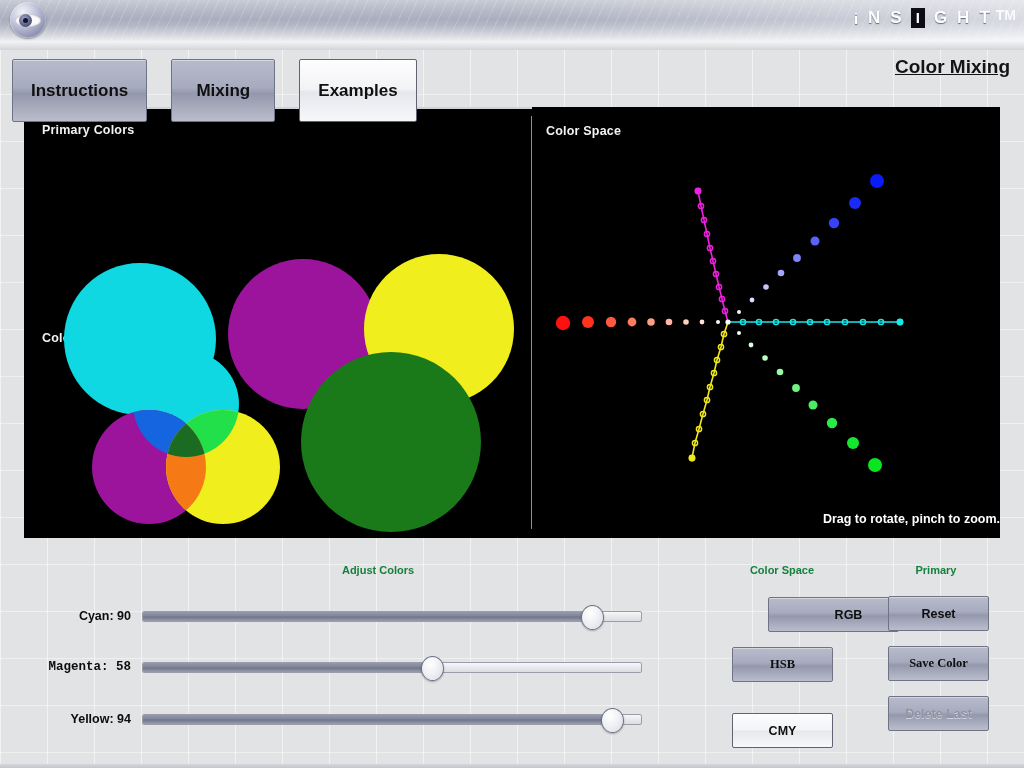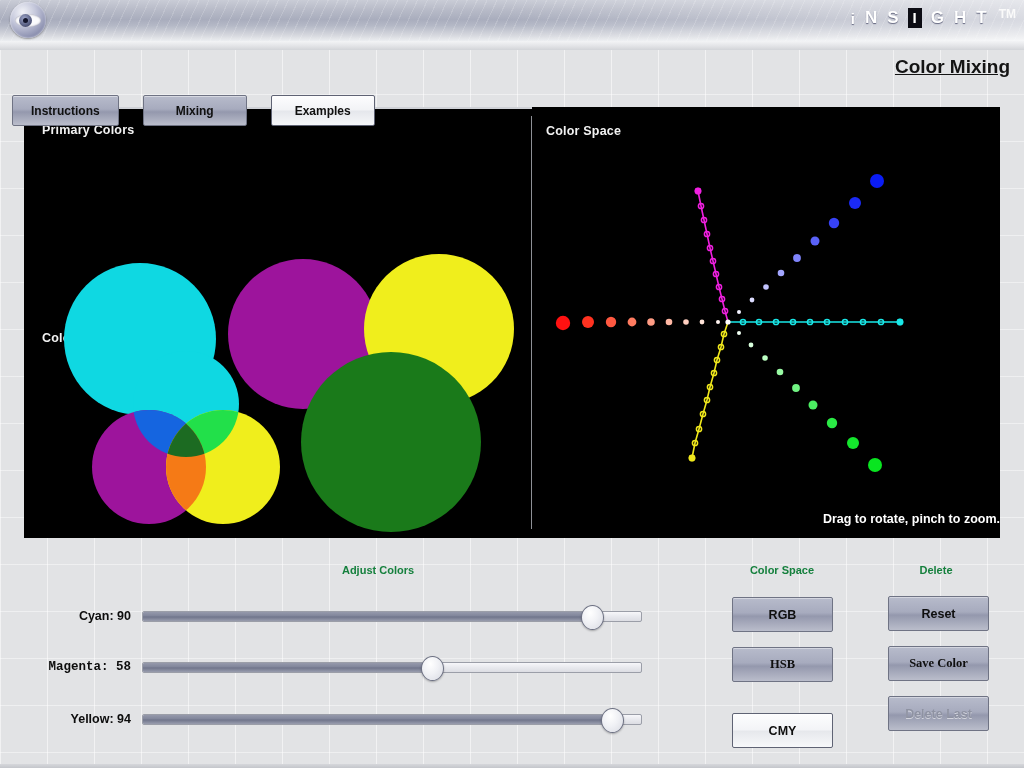--- a/index.html
+++ b/index.html
@@ -106,50 +106,49 @@
     color: #ffffff;
     font-size: 15px;
     font-weight: bold;
     padding: 2px 5px 3px 5px;
     margin: 0 4px;
     line-height: 15px;
     text-shadow: none;
   }
   .wm-tm {
     color: #fafafa;
-    font-size: 12px;
-    font-weight: bold;
-    margin-left: 7px;
+    font-size: 14px;
+    font-weight: bold;
+    margin-left: 1px;
     align-self: flex-start;
     margin-top: 2px;
   }
 
   
   .tabs {
     position: absolute;
     left: 12px; top: 59px;
     display: flex;
     z-index: 6;
   }
   .tab {
     height: 29px;
     margin-right: 24px;
-    padding: 0 18px;
+    padding: 16px 18px;
     min-width: 66px;
     display: flex; align-items: center; justify-content: center;
-    font-size: 12px;
+    font-size: 17px;
     font-weight: bold;
     color: #101010;
     border: 1px solid #6f7384;
     border-radius: 2px;
     background: linear-gradient(to bottom, #b7bbcb 0%, #a7abbe 45%, #9498ad 55%, #babdcb 100%);
     box-shadow: inset 0 1px 0 rgba(255,255,255,0.45);
     cursor: pointer;
     white-space: nowrap;
-    margin-top: 36px;
   }
   .tab.active {
     background: linear-gradient(to bottom, #fdfdfe 0%, #f2f3f6 48%, #e5e7ec 52%, #f6f7f9 100%);
     border-color: #5f6374;
   }
 
   .page-title {
     position: absolute;
     right: 14px; top: 56px;
     font-size: 19px;
@@ -302,21 +301,21 @@
   }
   .ctl-button.active {
     background: linear-gradient(to bottom, #fdfdfe 0%, #f3f4f7 48%, #e6e8ec 52%, #f7f8fa 100%);
     border-color: #5f6374;
   }
   .ctl-button.disabled {
     color: #8e92a2;
     text-shadow: 0 1px 0 rgba(255,255,255,0.55);
     cursor: default;
   }
-  #b-rgb { left: 732px; top: 49px; }
+  #b-rgb { left: 768px; top: 49px; padding-left: 30px; }
   #b-hsb { left: 732px; top: 99px; font-family: Liberation Serif, serif; }
   #b-cmy { left: 732px; top: 149px; margin-top: 16px; }
   #b-reset  { left: 888px; top: 48px; }
   #b-save   { left: 888px; top: 98px; font-family: Liberation Serif, serif; }
   #b-delete { left: 888px; top: 148px; }
 
   .bottom-edge {
     position: absolute;
     left: 0; bottom: 0; width: 1024px; height: 4px;
     background: linear-gradient(to bottom, #d6d7db, #c4c6cb);
@@ -471,21 +470,21 @@
       <circle cx="196" cy="215" r="2.6" fill="#FFFFFF"></circle>
     </svg>
 
   <div class="hint-text">Drag to rotate, pinch to zoom.</div>
 </div>
 
 <div class="controls">
 
   <div class="section-title" id="t-adjust">Adjust Colors</div>
   <div class="section-title" id="t-space">Color Space</div>
-  <div class="section-title" id="t-colors">Delete</div>
+  <div class="section-title" id="t-colors">Primary</div>
 
   <div class="slider-row" id="row-c">
     <div class="slider-label">Cyan: 90</div>
     <div class="slider-track">
       <div class="slider-fill" id="fill-c" style="width: 450px;"></div>
       <div class="slider-thumb" id="thumb-c" style="left: 450px;"></div>
     </div>
   </div>
 
   <div class="slider-row" id="row-m">

